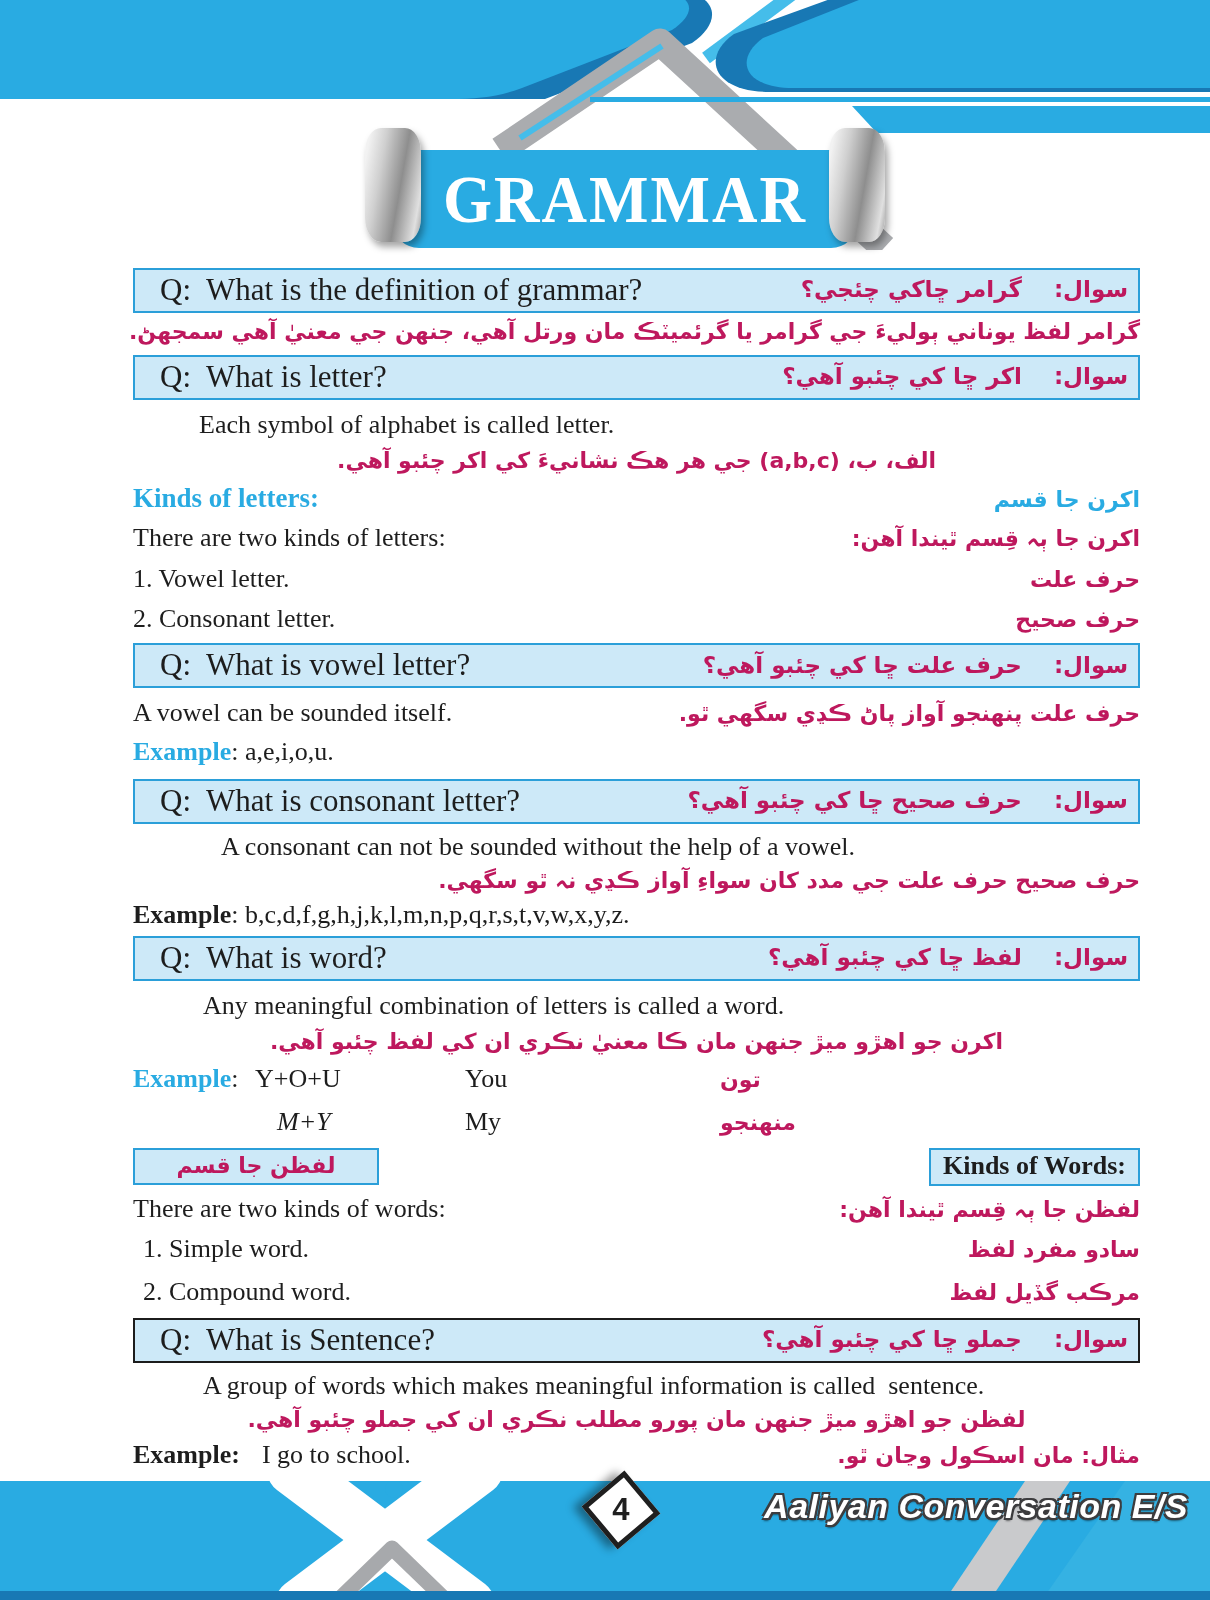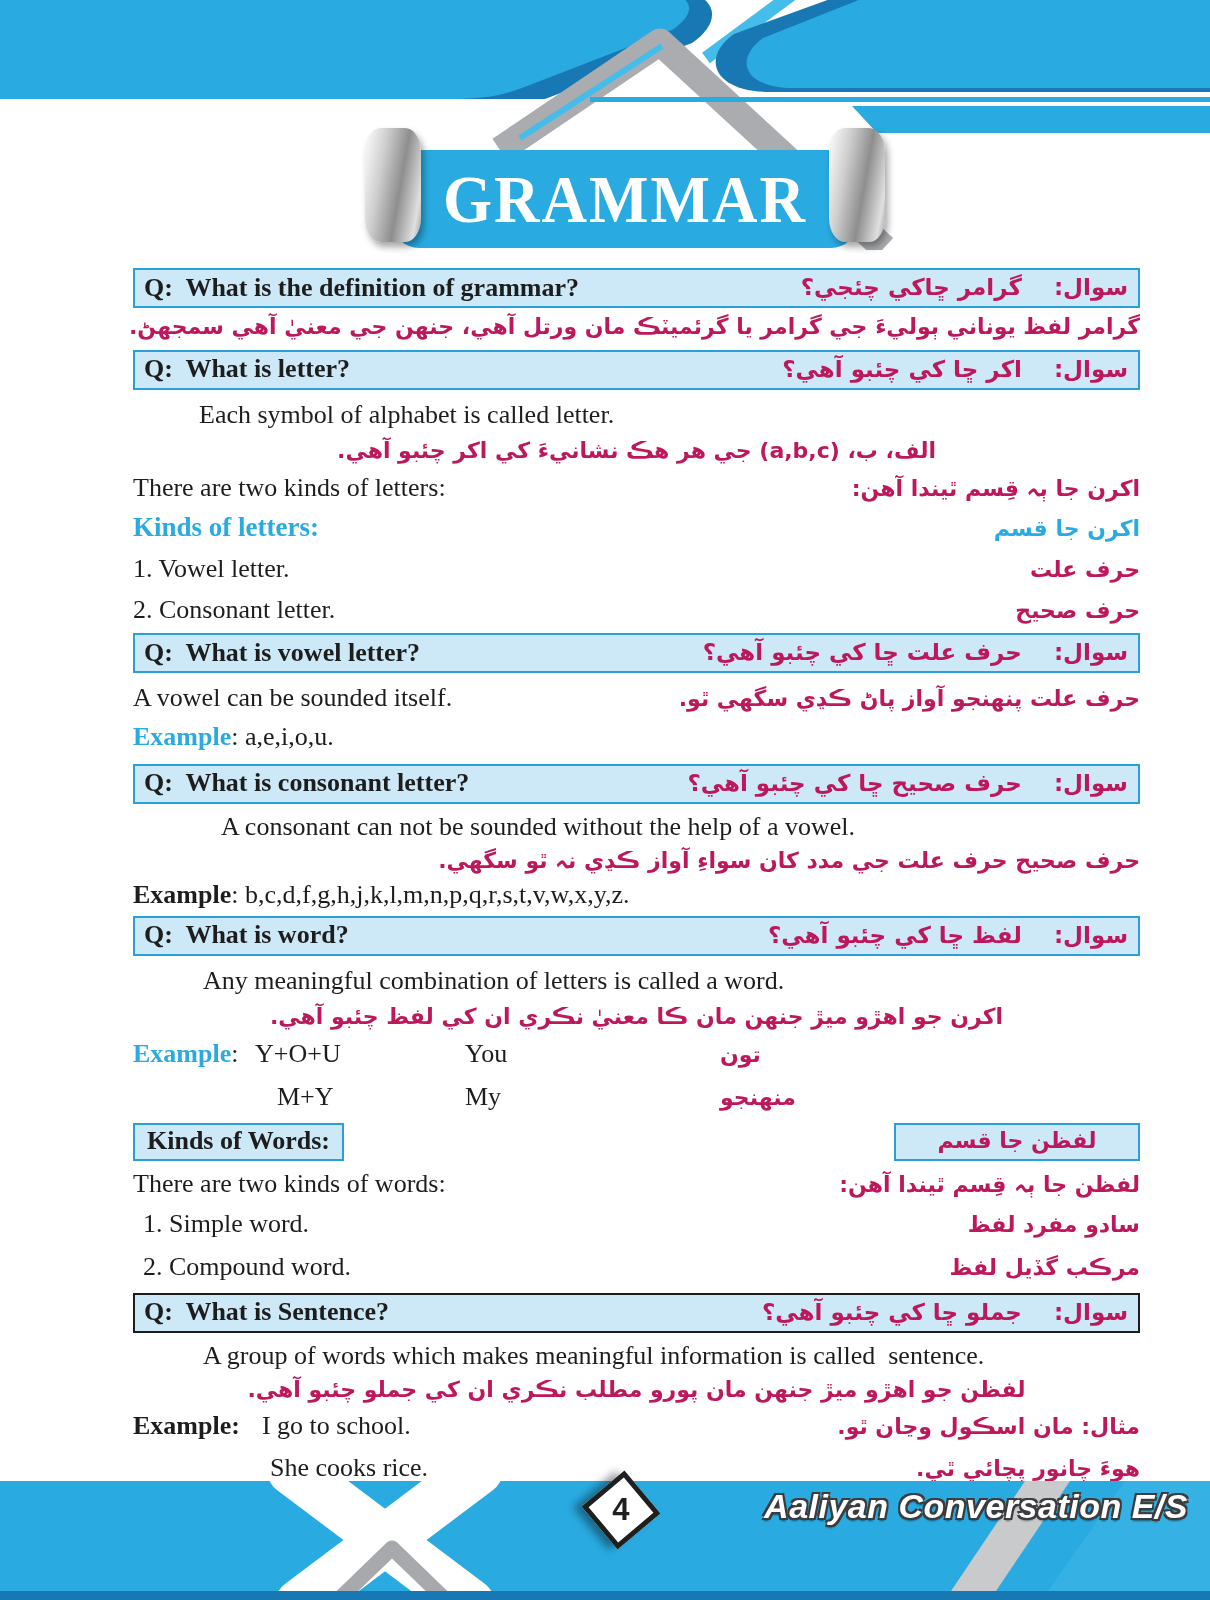--- a/index.html
+++ b/index.html
@@ -40,32 +40,32 @@
   }
   .pre { white-space:pre-wrap; }
   .blue { color:#29abe2; }
   .bold { font-weight:700; }
   .qbar {
     display:flex; justify-content:space-between; align-items:center;
     background:#cde9f8; border:2px solid #2b9fd9;
     padding:2px 10px 3px 9px; min-height:37px;
   }
   .qbar.dark { border-color:#1c1c1c; }
-  .qbar .en { font-weight:700; font-size:26px; white-space:pre; }
+  .qbar .en { font-weight:400; font-size:31px; white-space:pre;margin-left:16px; }
   .qbar .sd { font-size:23px; }
   .row { display:flex; justify-content:space-between; align-items:baseline; }
   .ansblock { line-height:1.24; }
   .sd-center { text-align:center; direction:rtl; }
   .boxhead {
     background:#cde9f8; border:2px solid #2b9fd9; padding:1px 12px 3px 12px;
     font-weight:700; font-size:26px;
   }
   .boxhead.sd { font-size:22px; min-width:246px; text-align:center; }
   .wordex { display:grid; grid-template-columns:122px 210px 255px auto; align-items:baseline; }
-  .indent { padding-left:22px; }
+  .indent { padding-left:22px;font-style:italic; }
   
   .page-num {
     position:absolute; left:593px; top:1482px; width:56px; height:56px;
     background:#ffffff; border:5px solid #1f1f1f; transform:rotate(50deg);
     box-shadow:-5px 7px 8px rgba(0,0,0,.4); z-index:5;
     display:flex; align-items:center; justify-content:center;
   }
   .page-num span {
     transform:rotate(-50deg); font-family:"Liberation Sans", sans-serif;
     font-weight:700; font-size:31px; color:#1f1f1f;
@@ -120,26 +120,26 @@
     <div class="sd mt4" style="text-align:right">گرامر لفظ يوناني ٻوليءَ جي گرامر يا گرئميٽڪ مان ورتل آهي، جنهن جي معنيٰ آهي سمجهڻ.</div>
 
     <div class="qbar mt8">
       <span class="en">Q:  What is letter?</span>
       <span class="sd pre">سوال:    اکر ڇا کي چئبو آهي؟</span>
     </div>
     <div class="en pl66 mt10">Each symbol of alphabet is called letter.</div>
     <div class="sd sd-center mt6">الف، ب، (a,b,c) جي هر هڪ نشانيءَ کي اکر چئبو آهي.</div>
 
     <div class="row mt8">
+      <span class="en bold blue" style="font-size:27px">Kinds of letters:</span>
+      <span class="sd blue">اکرن جا قسم</span>
+    </div>
+    <div class="row mt8">
       <span class="en">There are two kinds of letters:</span>
       <span class="sd">اکرن جا ٻہ قِسم ٿيندا آهن:</span>
-    </div>
-    <div class="row mt8">
-      <span class="en bold blue" style="font-size:27px">Kinds of letters:</span>
-      <span class="sd blue">اکرن جا قسم</span>
     </div>
     <div class="row mt10">
       <span class="en">1. Vowel letter.</span>
       <span class="sd">حرف علت</span>
     </div>
     <div class="row mt10">
       <span class="en">2. Consonant letter.</span>
       <span class="sd">حرف صحيح</span>
     </div>
 
@@ -178,22 +178,22 @@
       <span class="sd" style="justify-self:start">تون</span>
     </div>
     <div class="wordex mt12">
       <span></span>
       <span class="en indent">M+Y</span>
       <span class="en">My</span>
       <span class="sd" style="justify-self:start">منهنجو</span>
     </div>
 
     <div class="row mt10" style="align-items:center">
+      <span class="boxhead sd">لفظن جا قسم</span>
       <span class="boxhead">Kinds of Words:</span>
-      <span class="boxhead sd">لفظن جا قسم</span>
     </div>
     <div class="row mt8">
       <span class="en">There are two kinds of words:</span>
       <span class="sd">لفظن جا ٻہ قِسم ٿيندا آهن:</span>
     </div>
     <div class="row mt10">
       <span class="en" style="padding-left:10px">1. Simple word.</span>
       <span class="sd">سادو مفرد لفظ</span>
     </div>
     <div class="row mt12">

